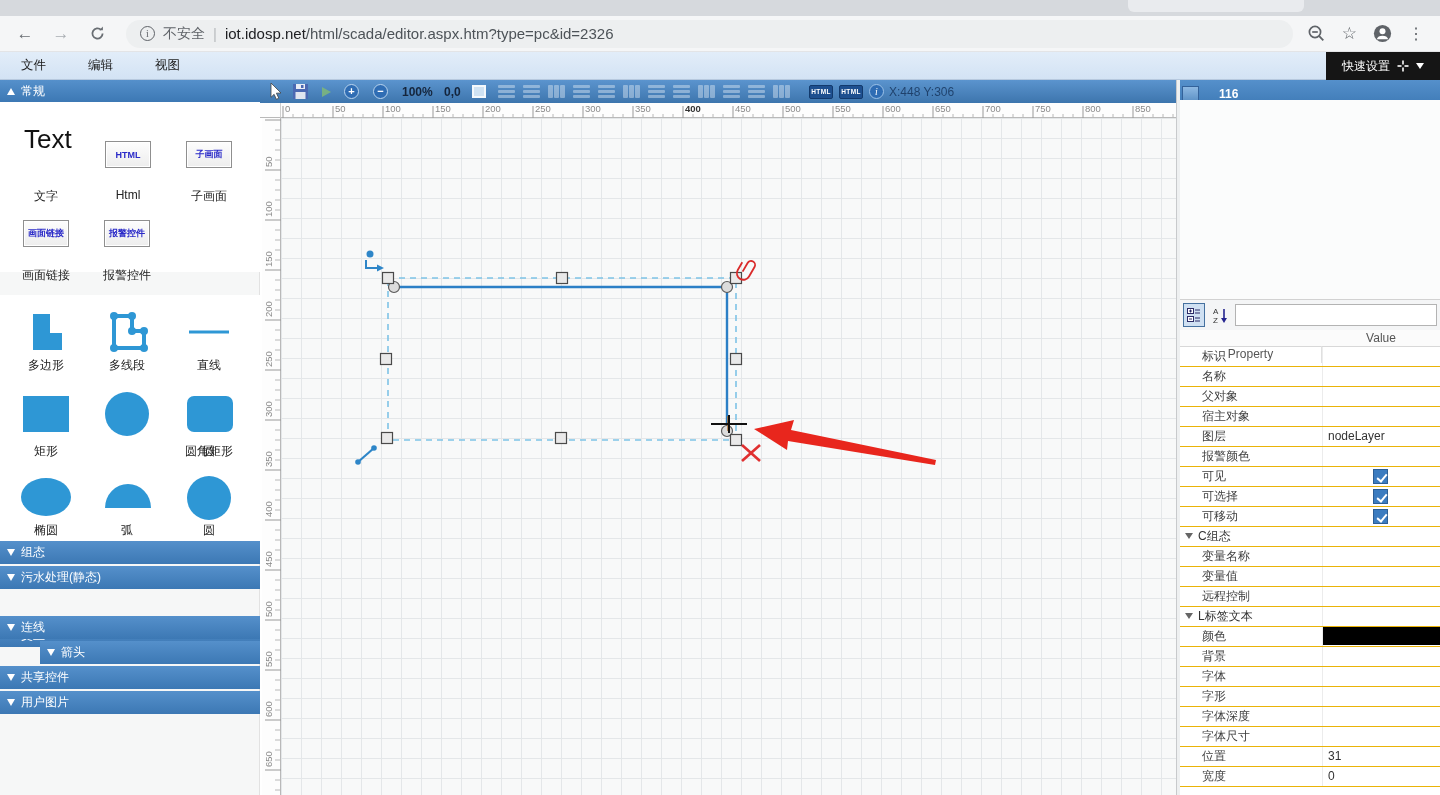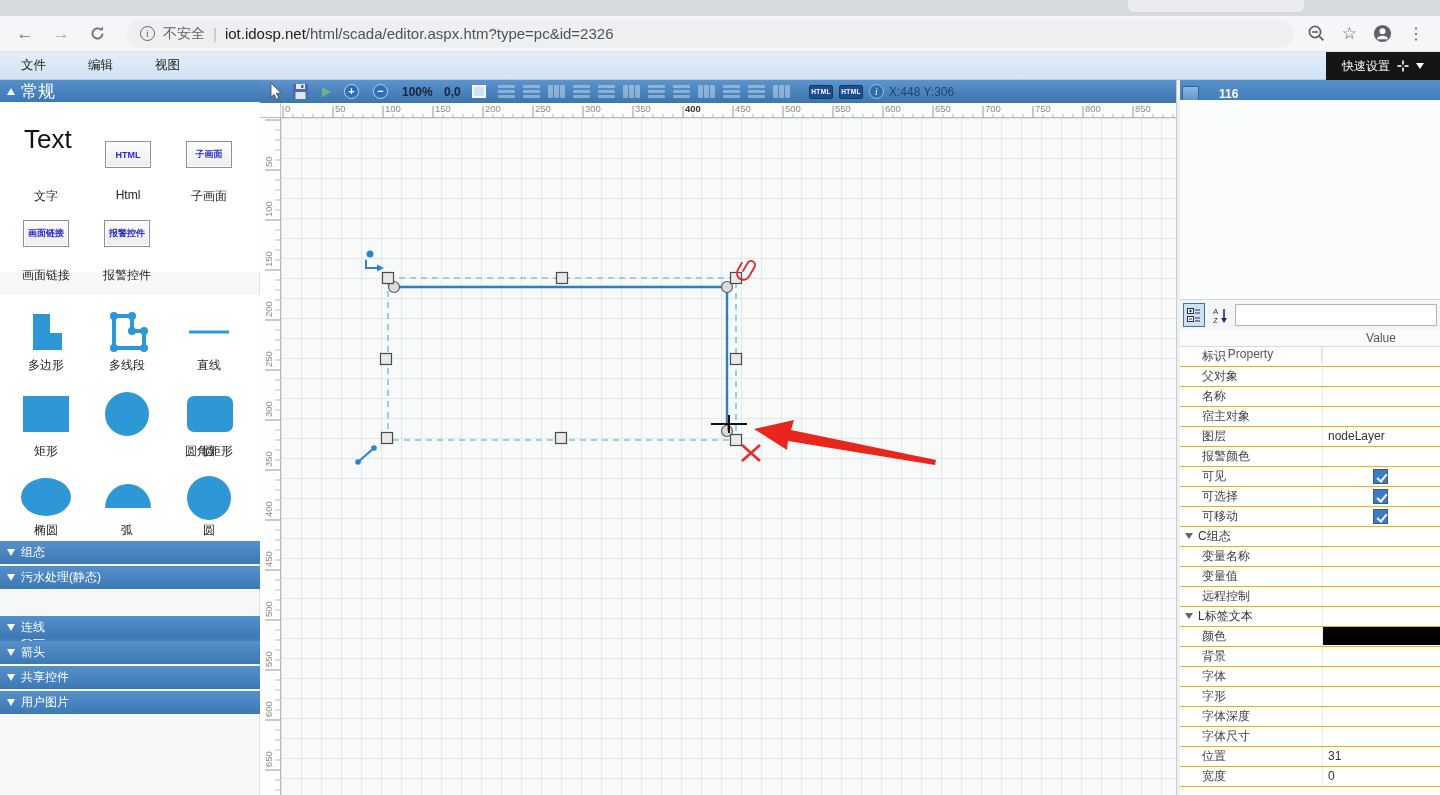--- a/index.html
+++ b/index.html
@@ -24,21 +24,21 @@
 
   
   .menubar{position:absolute;left:0;top:52px;width:1440px;height:28px;background:linear-gradient(#e2edf9,#d3e3f4);border-bottom:1px solid #b7c9de;display:flex;align-items:center}
   .menu-item{font-size:12.5px;color:#1b1b1b;padding:0 21px}
   .quick{position:absolute;right:0;top:0;width:114px;height:28px;background:#151515;color:#fff;display:flex;align-items:center;justify-content:center;gap:7px;font-size:12px}
   .quick svg{display:block}
   .tri-dn-w{width:0;height:0;border-left:4px solid transparent;border-right:4px solid transparent;border-top:6px solid #fff}
 
   
   .sidebar{position:absolute;left:0;top:80px;width:260px;height:715px;background:#f6f7f7;border-right:1px solid #e2e2e2}
-  .sec-head{position:absolute;left:0;width:260px;height:22px;background:linear-gradient(#5590cb,#3c78b4);color:#fff;font-size:17px;display:flex;align-items:center;padding-left:7px;gap:6px}
+  .sec-head{position:absolute;left:0;width:260px;height:22px;background:linear-gradient(#5590cb,#3c78b4);color:#fff;font-size:12px;display:flex;align-items:center;padding-left:7px;gap:6px}
   .tri-up{width:0;height:0;border-left:4.5px solid transparent;border-right:4.5px solid transparent;border-bottom:7px solid #fff}
   .tri-dn{width:0;height:0;border-left:4.5px solid transparent;border-right:4.5px solid transparent;border-top:7px solid #fff}
   .sec-body{position:absolute;left:0;width:260px;background:#fff}
   .tool-label{position:absolute;font-size:12px;color:#222;text-align:center;white-space:nowrap}
   .text-tool{position:absolute;font-size:26px;color:#111;letter-spacing:0}
   .gen-btn{position:absolute;width:46px;height:27px;border:1px solid #8f8f8f;background:linear-gradient(#fdfdfd,#ededed);box-shadow:inset 0 0 0 1px #fff;color:#2a2ac8;font-weight:bold;font-size:9px;display:flex;align-items:center;justify-content:center;white-space:nowrap}
   .shape-ico{position:absolute}
   .collapse-bar{position:absolute;left:0;width:260px;height:23px;background:linear-gradient(#5590cb,#3c78b4);color:#fff;font-size:12px;display:flex;align-items:center;padding-left:7px;gap:6px}
 
   
@@ -226,21 +226,21 @@
         <span>污水处理(静态)</span>
       </div>
       <div class="collapse-bar" style="top: 511px; margin-top: 33px;">
         <span class="tri-dn"></span>
         <span>交互</span>
       </div>
       <div class="collapse-bar" style="top: 536px;">
         <span class="tri-dn"></span>
         <span>连线</span>
       </div>
-      <div class="collapse-bar" style="top: 561px;">
+      <div class="collapse-bar" style="top: 561px; margin-left: 40px;">
         <span class="tri-dn"></span>
         <span>箭头</span>
       </div>
       <div class="collapse-bar" style="top: 586px;">
         <span class="tri-dn"></span>
         <span>共享控件</span>
       </div>
       <div class="collapse-bar" style="top: 611px;">
         <span class="tri-dn"></span>
         <span>用户图片</span>
@@ -636,25 +636,25 @@
   <div class="pg-cols">
     <span class="c1">Property</span>
     <span class="c2">Value</span>
   </div>
   <div class="pg-rows" id="pg-rows">
       <div class="pg-row">
         <span class="lbl">标识</span>
         <span class="vdiv"></span>
       </div>
       <div class="pg-row">
+        <span class="lbl">名称</span>
+        <span class="vdiv"></span>
+      </div>
+      <div class="pg-row">
         <span class="lbl">父对象</span>
-        <span class="vdiv"></span>
-      </div>
-      <div class="pg-row">
-        <span class="lbl">名称</span>
         <span class="vdiv"></span>
       </div>
       <div class="pg-row">
         <span class="lbl">宿主对象</span>
         <span class="vdiv"></span>
       </div>
       <div class="pg-row">
         <span class="lbl">图层</span>
         <span class="vdiv"></span>
         <span class="val">nodeLayer</span>

